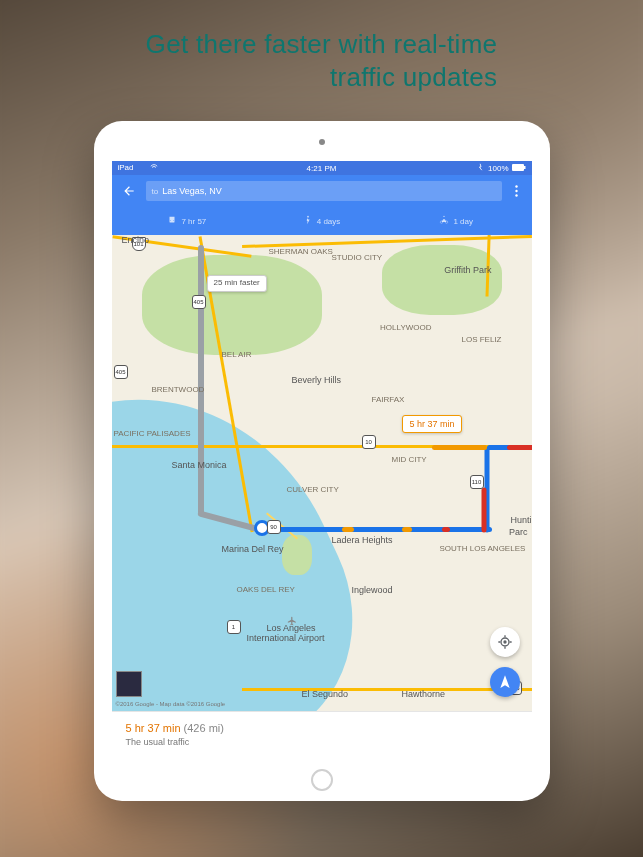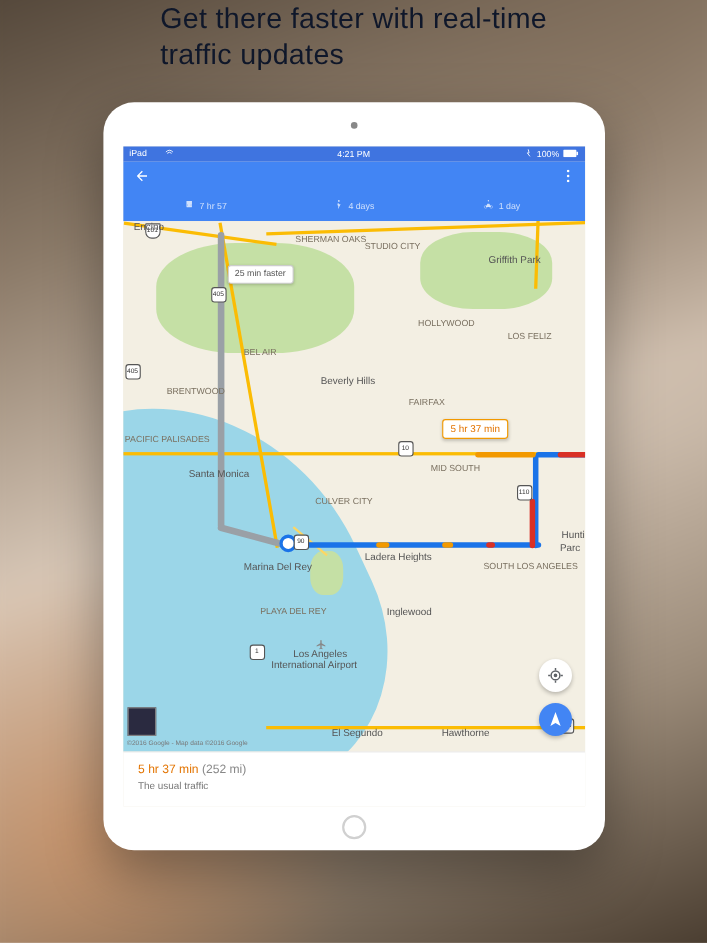--- a/index.html
+++ b/index.html
@@ -19,25 +19,26 @@
     background:
       radial-gradient(circle at 15% 85%, rgba(255,140,60,0.35) 0%, transparent 25%),
       radial-gradient(circle at 85% 15%, rgba(120,100,80,0.4) 0%, transparent 30%),
       radial-gradient(circle at 50% 50%, rgba(200,180,160,0.3) 0%, transparent 40%),
       linear-gradient(160deg, #4a3e32 0%, #8b7a68 25%, #d8c8b8 50%, #9a8a78 75%, #3a2e22 100%);
     filter: blur(14px);
     transform: scale(1.1);
   }
   .headline {
     position: relative;
-    color: #0f172a;
+    color: #0f766e;
     font-size: 26px;
     font-weight: 300;
-    text-align: left;
+    text-align: right;
     line-height: 1.25;
+    margin-top: 28px;
     letter-spacing: 0.3px;
   }
   .ipad {
     position: relative;
     margin-top: 28px;
     width: 456px;
     height: 680px;
     background: #fff;
     border-radius: 28px;
     box-shadow: 0 20px 50px rgba(0,0,0,0.35);
@@ -264,20 +265,24 @@
     </div>
 
     <div class="header">
       <div class="search-row">
         <div class="back-area">
           <svg width="14" height="14" viewBox="0 0 24 24" fill="#fff">
               <path d="M20 11H7.8l5.6-5.6L12 4l-8 8 8 8 1.4-1.4L7.8 13H20z"></path>
             </svg>
         </div>
         <div class="search-fields">
+          <div class="field">
+            <span class="prefix">to</span>
+            <span>Las Vegas, NV</span>
+          </div>
         </div>
         <div class="more-area">
           <svg width="3" height="12" viewBox="0 0 3 12" fill="#fff">
               <circle cx="1.5" cy="1.5" r="1.2"></circle>
               <circle cx="1.5" cy="6" r="1.2"></circle>
               <circle cx="1.5" cy="10.5" r="1.2"></circle>
             </svg>
         </div>
       </div>
 
@@ -353,26 +358,26 @@
       <div class="map-label" style="left:140px; top:12px;padding-left:17px;">SHERMAN OAKS</div>
       <div class="map-label" style="left:220px; top:18px;">STUDIO CITY</div>
       <div class="map-label city-label" style="right:40px; top:30px;">Griffith Park</div>
       <div class="map-label" style="right:100px; top:88px;">HOLLYWOOD</div>
       <div class="map-label" style="right:30px; top:100px;">LOS FELIZ</div>
       <div class="map-label city-label" style="left:180px; top:140px;">Beverly Hills</div>
       <div class="map-label" style="left:110px; top:115px;">BEL AIR</div>
       <div class="map-label" style="left:40px; top:150px;">BRENTWOOD</div>
       <div class="map-label" style="left:2px; top:195px; width:50px; line-height:1;">PACIFIC PALISADES</div>
       <div class="map-label" style="left:260px; top:160px;">FAIRFAX</div>
-      <div class="map-label" style="left:280px; top:220px;">MID SOUTH</div>
+      <div class="map-label" style="left:280px; top:220px;">MID CITY</div>
       <div class="map-label city-label" style="left:60px; top:225px;">Santa Monica</div>
       <div class="map-label" style="left:175px; top:250px;">CULVER CITY</div>
       <div class="map-label city-label" style="left:220px; top:300px;">Ladera Heights</div>
       <div class="map-label city-label" style="left:110px; top:310px; width:40px; line-height:1;">Marina Del Rey</div>
-      <div class="map-label" style="left:125px; top:350px;">PLAYA DEL REY</div>
+      <div class="map-label" style="left:125px; top:350px;">OAKS DEL REY</div>
       <div class="map-label city-label" style="left:240px; top:350px;">Inglewood</div>
       <div class="map-label" style="right:50px; top:310px; width:42px; line-height:1;">SOUTH LOS ANGELES</div>
       <div class="map-label city-label" style="right:0px; top:280px;">Hunti</div>
       <div class="map-label city-label" style="right:4px; top:292px;">Parc</div>
       <div class="map-label city-label" style="left:155px; top:388px;">Los Angeles</div>
       <div class="map-label city-label" style="left:135px; top:398px;">International Airport</div>
       <div class="map-label city-label" style="left:190px; bottom:12px;">El Segundo</div>
       <div class="map-label city-label" style="left:290px; bottom:12px;">Hawthorne</div>
 
       <div style="position:absolute; left:175px; top:377px;">
@@ -394,19 +399,19 @@
       <div class="fab nav">
         <svg width="16" height="16" viewBox="0 0 24 24" fill="#fff">
             <path d="M12 2l7 19-7-4-7 4z"></path>
           </svg>
       </div>
     </div>
 
     <div class="card">
       <div class="card-line1">
         <span class="dur">5 hr 37 min</span>
-        <span class="dist">(252 mi)</span>
+        <span class="dist">(426 mi)</span>
       </div>
       <div class="card-line2">The usual traffic</div>
     </div>
 
   </div>
 </div>
 
 </body></html>

